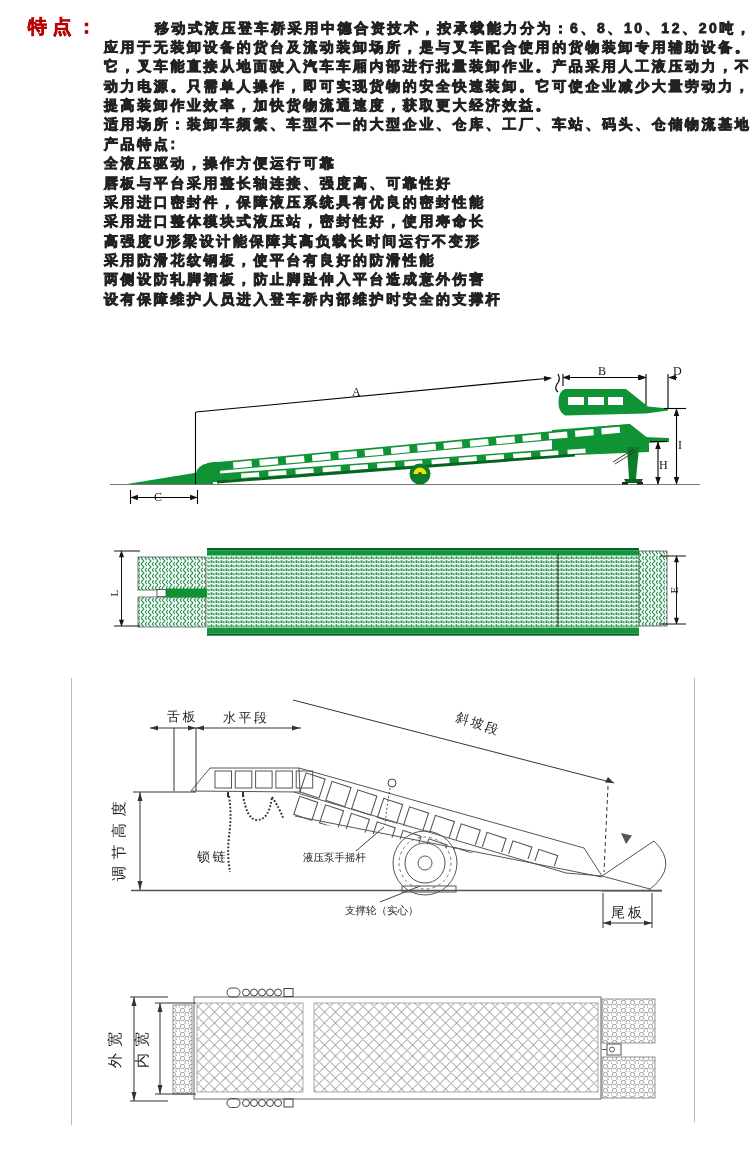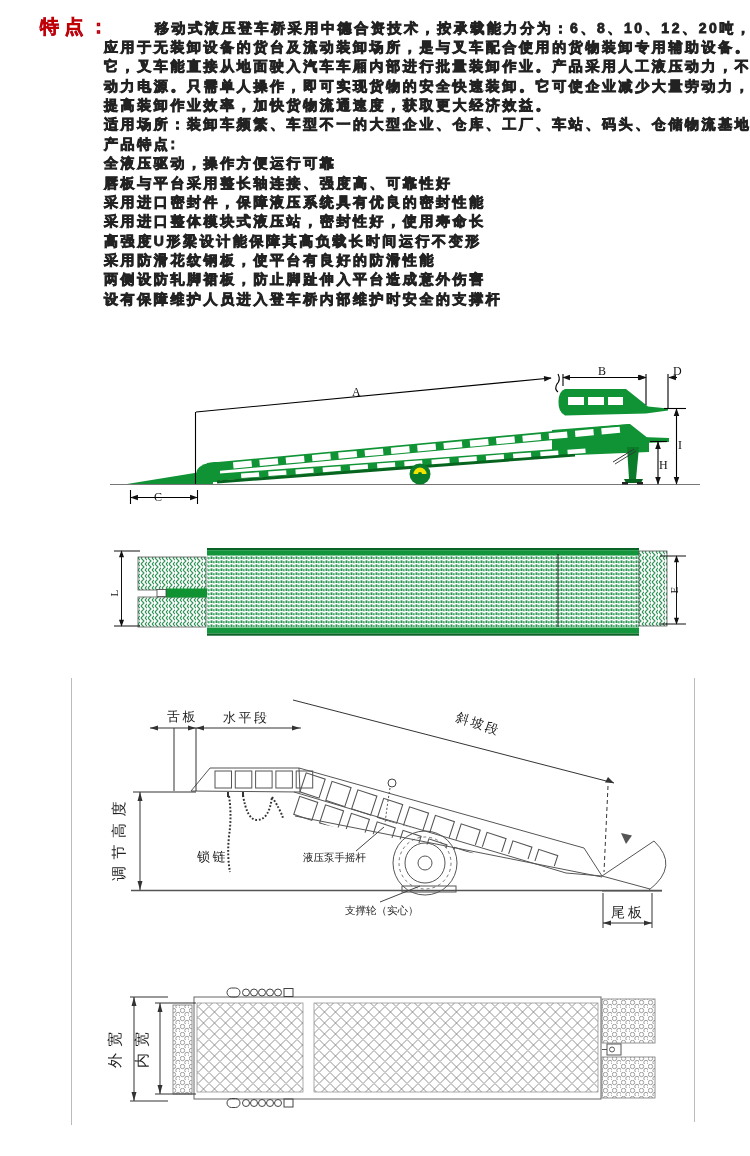--- a/index.html
+++ b/index.html
@@ -1,17 +1,17 @@
 <!DOCTYPE html>
 <html><head><meta charset="utf-8">
 <style>
 html,body{margin:0;padding:0;background:#fff;}
 #page{position:relative;width:750px;height:1156px;background:#fff;overflow:hidden;
   font-family:"Liberation Sans",sans-serif;}
-#title{position:absolute;left:28px;top:14px;color:#8b5cf6;font-size:19px;font-weight:bold;letter-spacing:5.5px;margin-left:12px;-webkit-text-stroke:0.6px #c00000;}
+#title{position:absolute;left:28px;top:14px;color:#0f172a;font-size:19px;font-weight:bold;letter-spacing:5.5px;-webkit-text-stroke:0.6px #c00000;}
 #body1{position:absolute;left:104px;top:18.5px;width:646px;color:#222;font-size:14px;
   line-height:19.38px;letter-spacing:2.6px;font-weight:bold;-webkit-text-stroke:0.8px #222;white-space:nowrap;}
 #body1 .ind{padding-left:51px;}
 svg{position:absolute;left:0;top:0;}
 </style></head>
 <body>
 <div id="page">
 <div id="title">特点：</div>
 <div id="body1"><span class="ind">移动式液压登车桥采用中德合资技术，按承载能力分为：6、8、10、12、20吨，它广泛</span><br>应用于无装卸设备的货台及流动装卸场所，是与叉车配合使用的货物装卸专用辅助设备。有了<br>它，叉车能直接从地面驶入汽车车厢内部进行批量装卸作业。产品采用人工液压动力，不需接<br>动力电源。只需单人操作，即可实现货物的安全快速装卸。它可使企业减少大量劳动力，成倍<br>提高装卸作业效率，加快货物流通速度，获取更大经济效益。<br>适用场所：装卸车频繁、车型不一的大型企业、仓库、工厂、车站、码头、仓储物流基地等。<br>产品特点:<br>全液压驱动，操作方便运行可靠<br>唇板与平台采用整长轴连接、强度高、可靠性好<br>采用进口密封件，保障液压系统具有优良的密封性能<br>采用进口整体模块式液压站，密封性好，使用寿命长<br>高强度U形梁设计能保障其高负载长时间运行不变形<br>采用防滑花纹钢板，使平台有良好的防滑性能<br>两侧设防轧脚裙板，防止脚趾伸入平台造成意外伤害<br>设有保障维护人员进入登车桥内部维护时安全的支撑杆</div>
 

